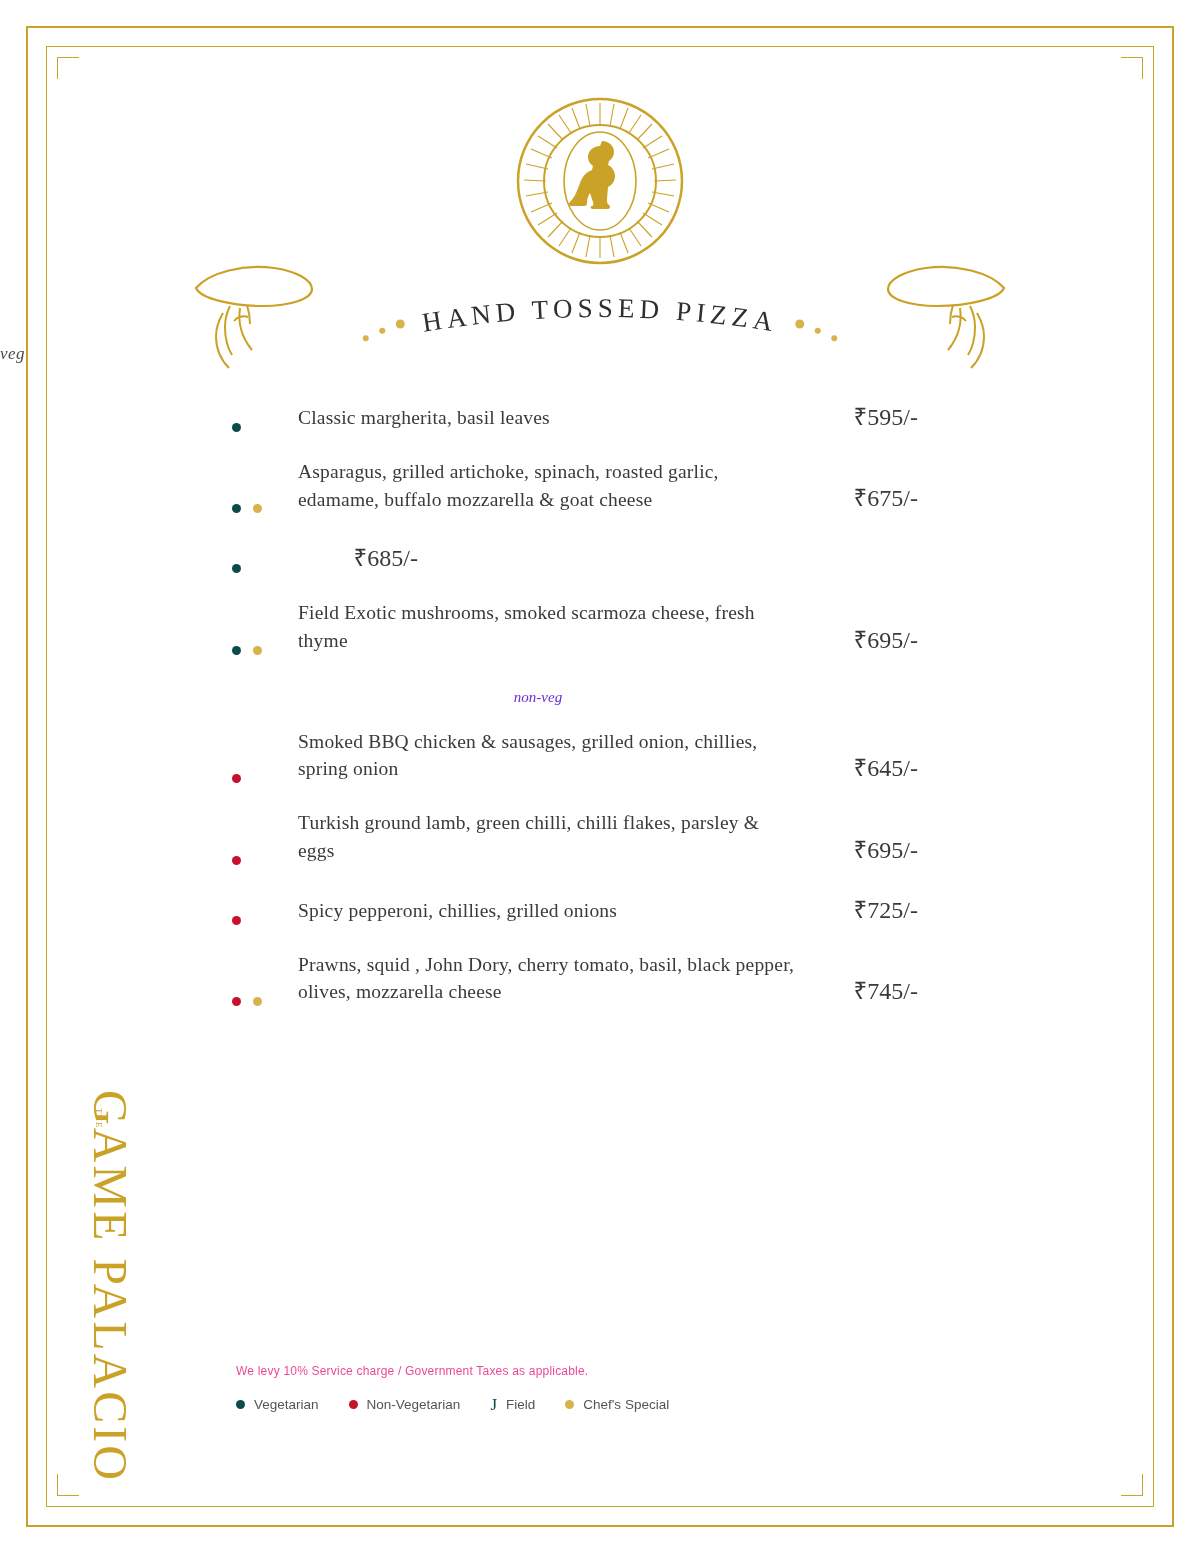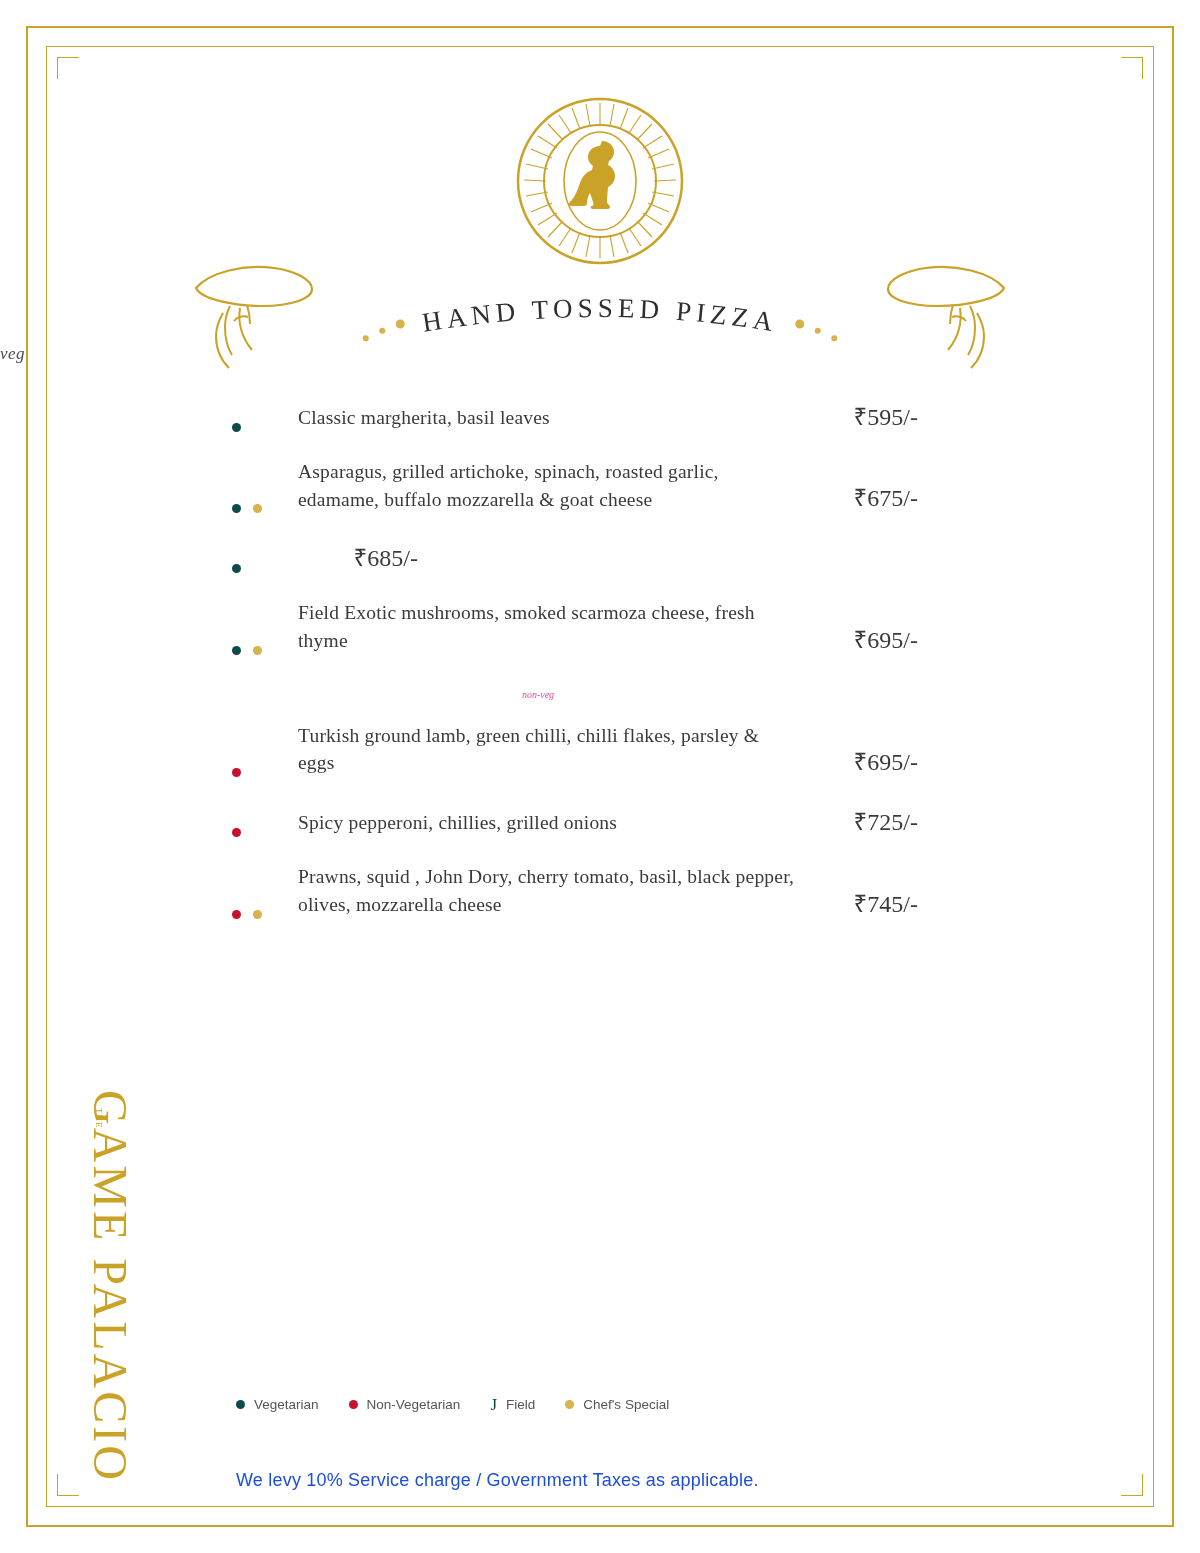--- a/index.html
+++ b/index.html
@@ -98,22 +98,22 @@
   
   .menu {
     position: absolute;
     left: 232px;
     top: 398px;
     width: 742px;
   }
   .section-label {
     text-align: center;
     font-style: italic;
-    font-size: 10px;
-    color: #ec4899;
+    font-size: 15px;
+    color: #6d28d9;
     margin: 34px 0 22px 0;
     padding-right: 130px;
   }
   .item {
     display: flex;
     align-items: flex-end;
     margin-bottom: 26px;
   }
   .marks {
     width: 66px;
@@ -193,24 +193,24 @@
   .legend .entry { display: flex; align-items: center; gap: 9px; }
   .legend .jain-glyph {
     font-family: "Liberation Serif", serif;
     color: #0d4b4b;
     font-size: 17px;
     line-height: 1;
   }
   .footnote {
     position: absolute;
     left: 236px;
-    top: 1470px;
+    top: 1364px;
     font-family: "Liberation Sans", sans-serif;
-    font-size: 18px;
-    color: #1d4ed8;
+    font-size: 12px;
+    color: #ec4899;
     letter-spacing: .2px;
   }
 </style>
 </head>
 <body>
 
 <div class="frame-outer"></div>
 <div class="frame-inner"></div>
 <div class="corner tl"></div>
 <div class="corner tr"></div>
@@ -335,20 +335,27 @@
     <div class="marks">
       <span class="dot veg"></span>
       <span class="dot special"></span>
     </div>
     <div class="desc">Field Exotic mushrooms, smoked scarmoza cheese, fresh thyme</div>
     <div class="price">₹695/-</div>
   </div>
 
   <div class="section-label">non-veg</div>
 
+  <div class="item">
+    <div class="marks">
+      <span class="dot nonveg"></span>
+    </div>
+    <div class="desc">Smoked BBQ chicken &amp; sausages, grilled onion, chillies, spring onion</div>
+    <div class="price">₹645/-</div>
+  </div>
 
   <div class="item">
     <div class="marks">
       <span class="dot nonveg"></span>
     </div>
     <div class="desc">Turkish ground lamb, green chilli, chilli flakes, parsley &amp; eggs</div>
     <div class="price">₹695/-</div>
   </div>
 
   <div class="item">

